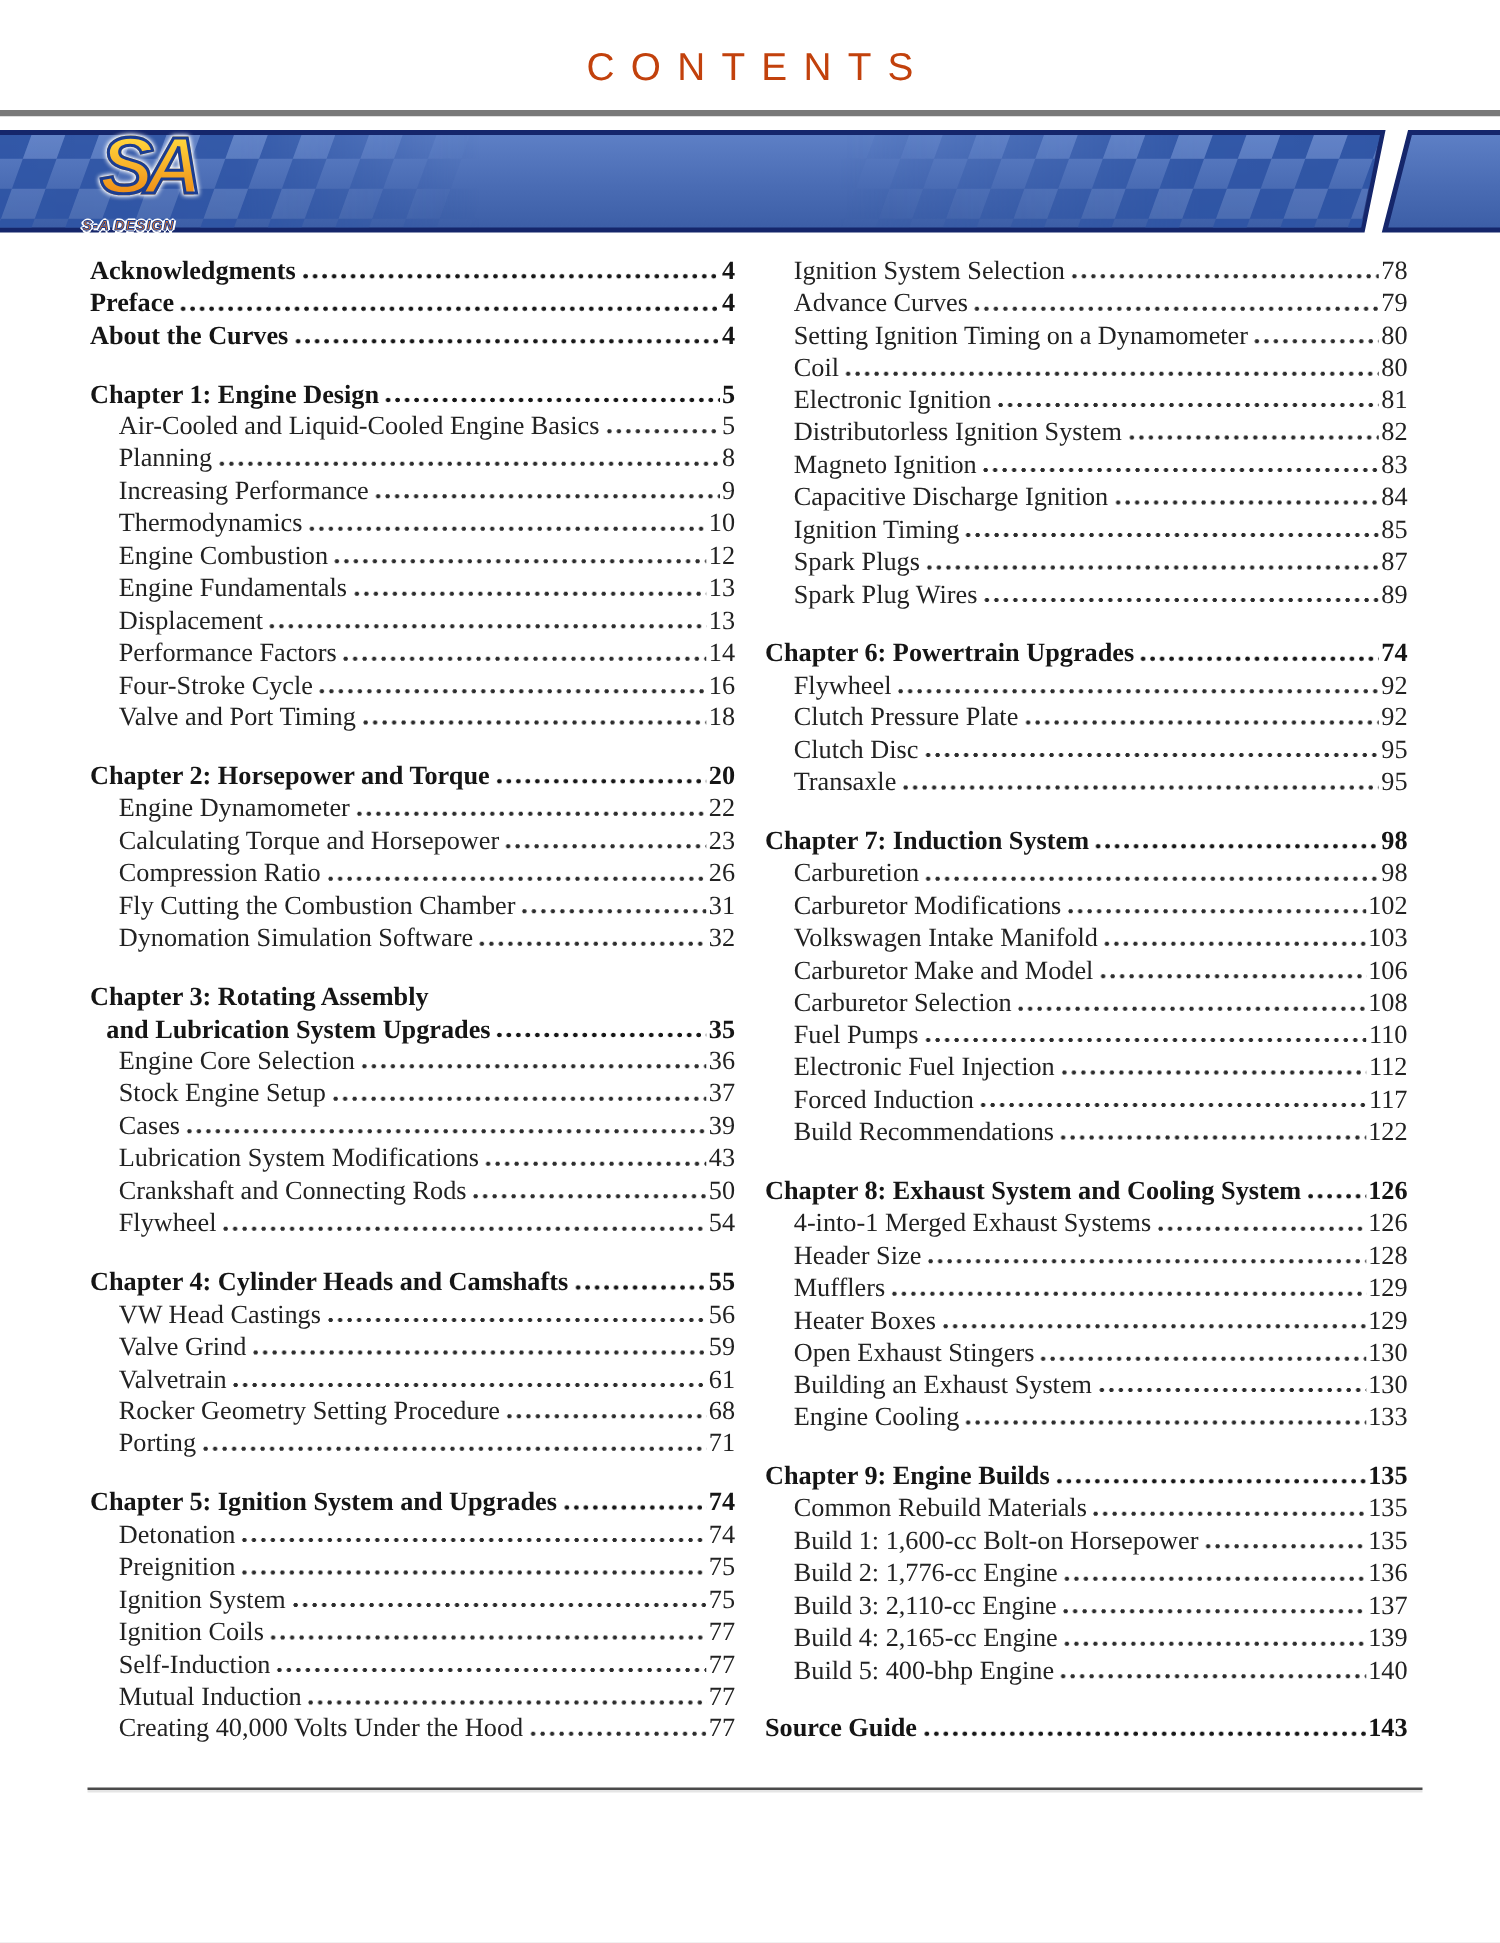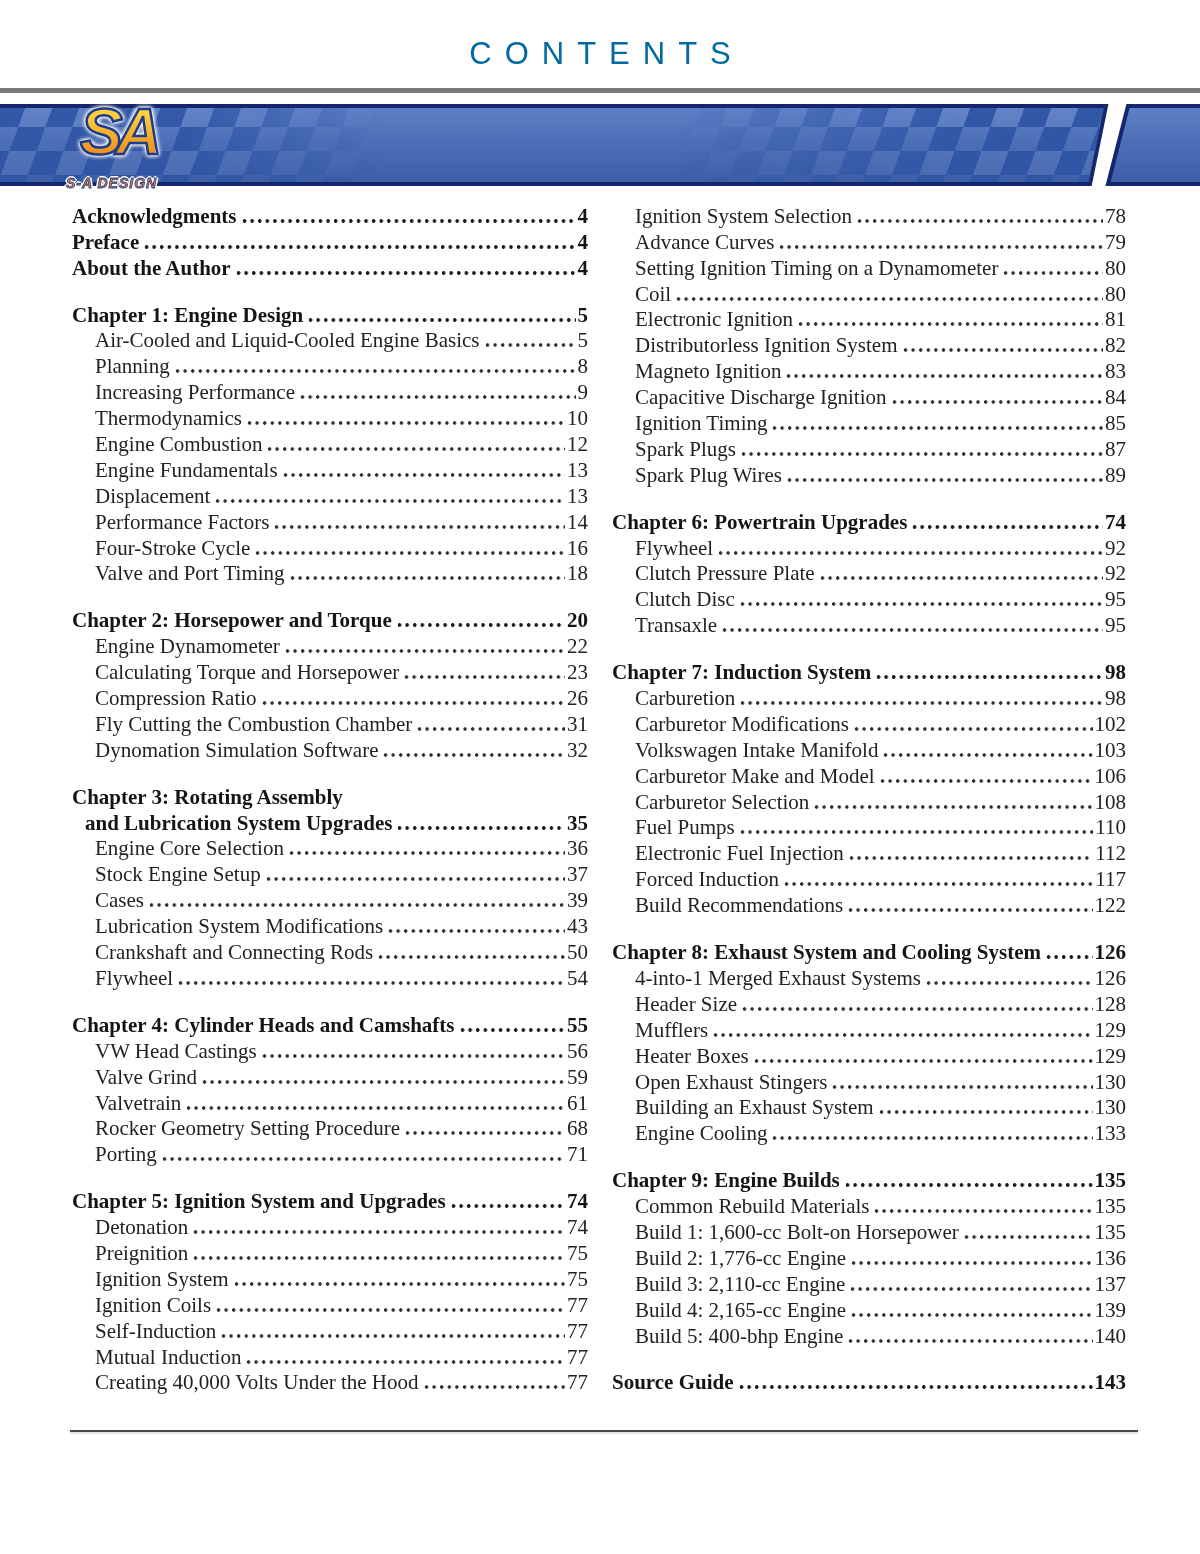--- a/index.html
+++ b/index.html
@@ -2,38 +2,38 @@
 <html><head>
 <meta charset="utf-8">
 <style>
   html,body{margin:0;padding:0;background:#e8e8e8;}
   #page{position:relative;width:1200px;height:1554px;background:#ffffff;overflow:hidden;
         font-family:"Liberation Serif","DejaVu Serif",serif;}
 
   
   .page-title{position:absolute;top:36px;left:0;right:0;text-align:center;
     font-family:"Liberation Sans","DejaVu Sans",sans-serif;
-    font-size:31px;font-weight:400;letter-spacing:13px;text-indent:13px;color:#0369a1;}
+    font-size:31px;font-weight:400;letter-spacing:13px;text-indent:13px;color:#c2410c;}
   .title-rule{position:absolute;top:88px;left:0;width:1200px;height:5px;background:#797979;}
 
   
   .banner{position:absolute;top:103px;left:0;width:1200px;height:96px;}
   .banner svg{display:block;}
 
   .logo-monogram{position:absolute;top:100px;left:80px;z-index:3;
     font-family:"Liberation Sans","DejaVu Sans",sans-serif;
     font-style:italic;font-weight:900;font-size:64px;line-height:1;letter-spacing:-7px;
     color:#f7a51e;
     background:linear-gradient(180deg,#ffd23a 20%,#ef8f18 85%);
     -webkit-background-clip:text;background-clip:text;-webkit-text-fill-color:transparent;
     -webkit-text-stroke:2.5px #1b3d91;
     filter:drop-shadow(0 0 2px #ffffff) drop-shadow(0 0 1px #ffffff);}
   .logo-name{position:absolute;top:175px;left:66px;z-index:3;
     font-family:"Liberation Sans","DejaVu Sans",sans-serif;
-    font-style:italic;font-weight:900;font-size:14px;letter-spacing:1px;
+    font-style:italic;font-weight:900;font-size:11px;letter-spacing:1px;
     color:#f07a1f;-webkit-text-stroke:0.8px #1b3d91;
     text-shadow:-2px 0 0 #fff,2px 0 0 #fff,0 -2px 0 #fff,0 2px 0 #fff,
                 -1px -1px 0 #fff,1px 1px 0 #fff,-1px 1px 0 #fff,1px -1px 0 #fff;}
 
   
   .toc{position:absolute;top:203px;left:68px;width:1058px;display:flex;justify-content:flex-end;}
   .toc-col{display:block;}
   .toc-col.left{width:516px;}
   .toc-col.right{width:514px;margin-left:24px;}
   .toc-group{margin-bottom:21px;}
@@ -108,21 +108,21 @@
             <span class="label">Acknowledgments</span>
             <span class="leader"></span>
             <span class="page">4</span>
           </div>
           <div class="toc-row chapter">
             <span class="label">Preface</span>
             <span class="leader"></span>
             <span class="page">4</span>
           </div>
           <div class="toc-row chapter">
-            <span class="label">About the Author</span>
+            <span class="label">About the Curves</span>
             <span class="leader"></span>
             <span class="page">4</span>
           </div>
         </div>
         <div class="toc-group">
           <div class="toc-row chapter">
             <span class="label">Chapter 1: Engine Design</span>
             <span class="leader"></span>
             <span class="page">5</span>
           </div>

